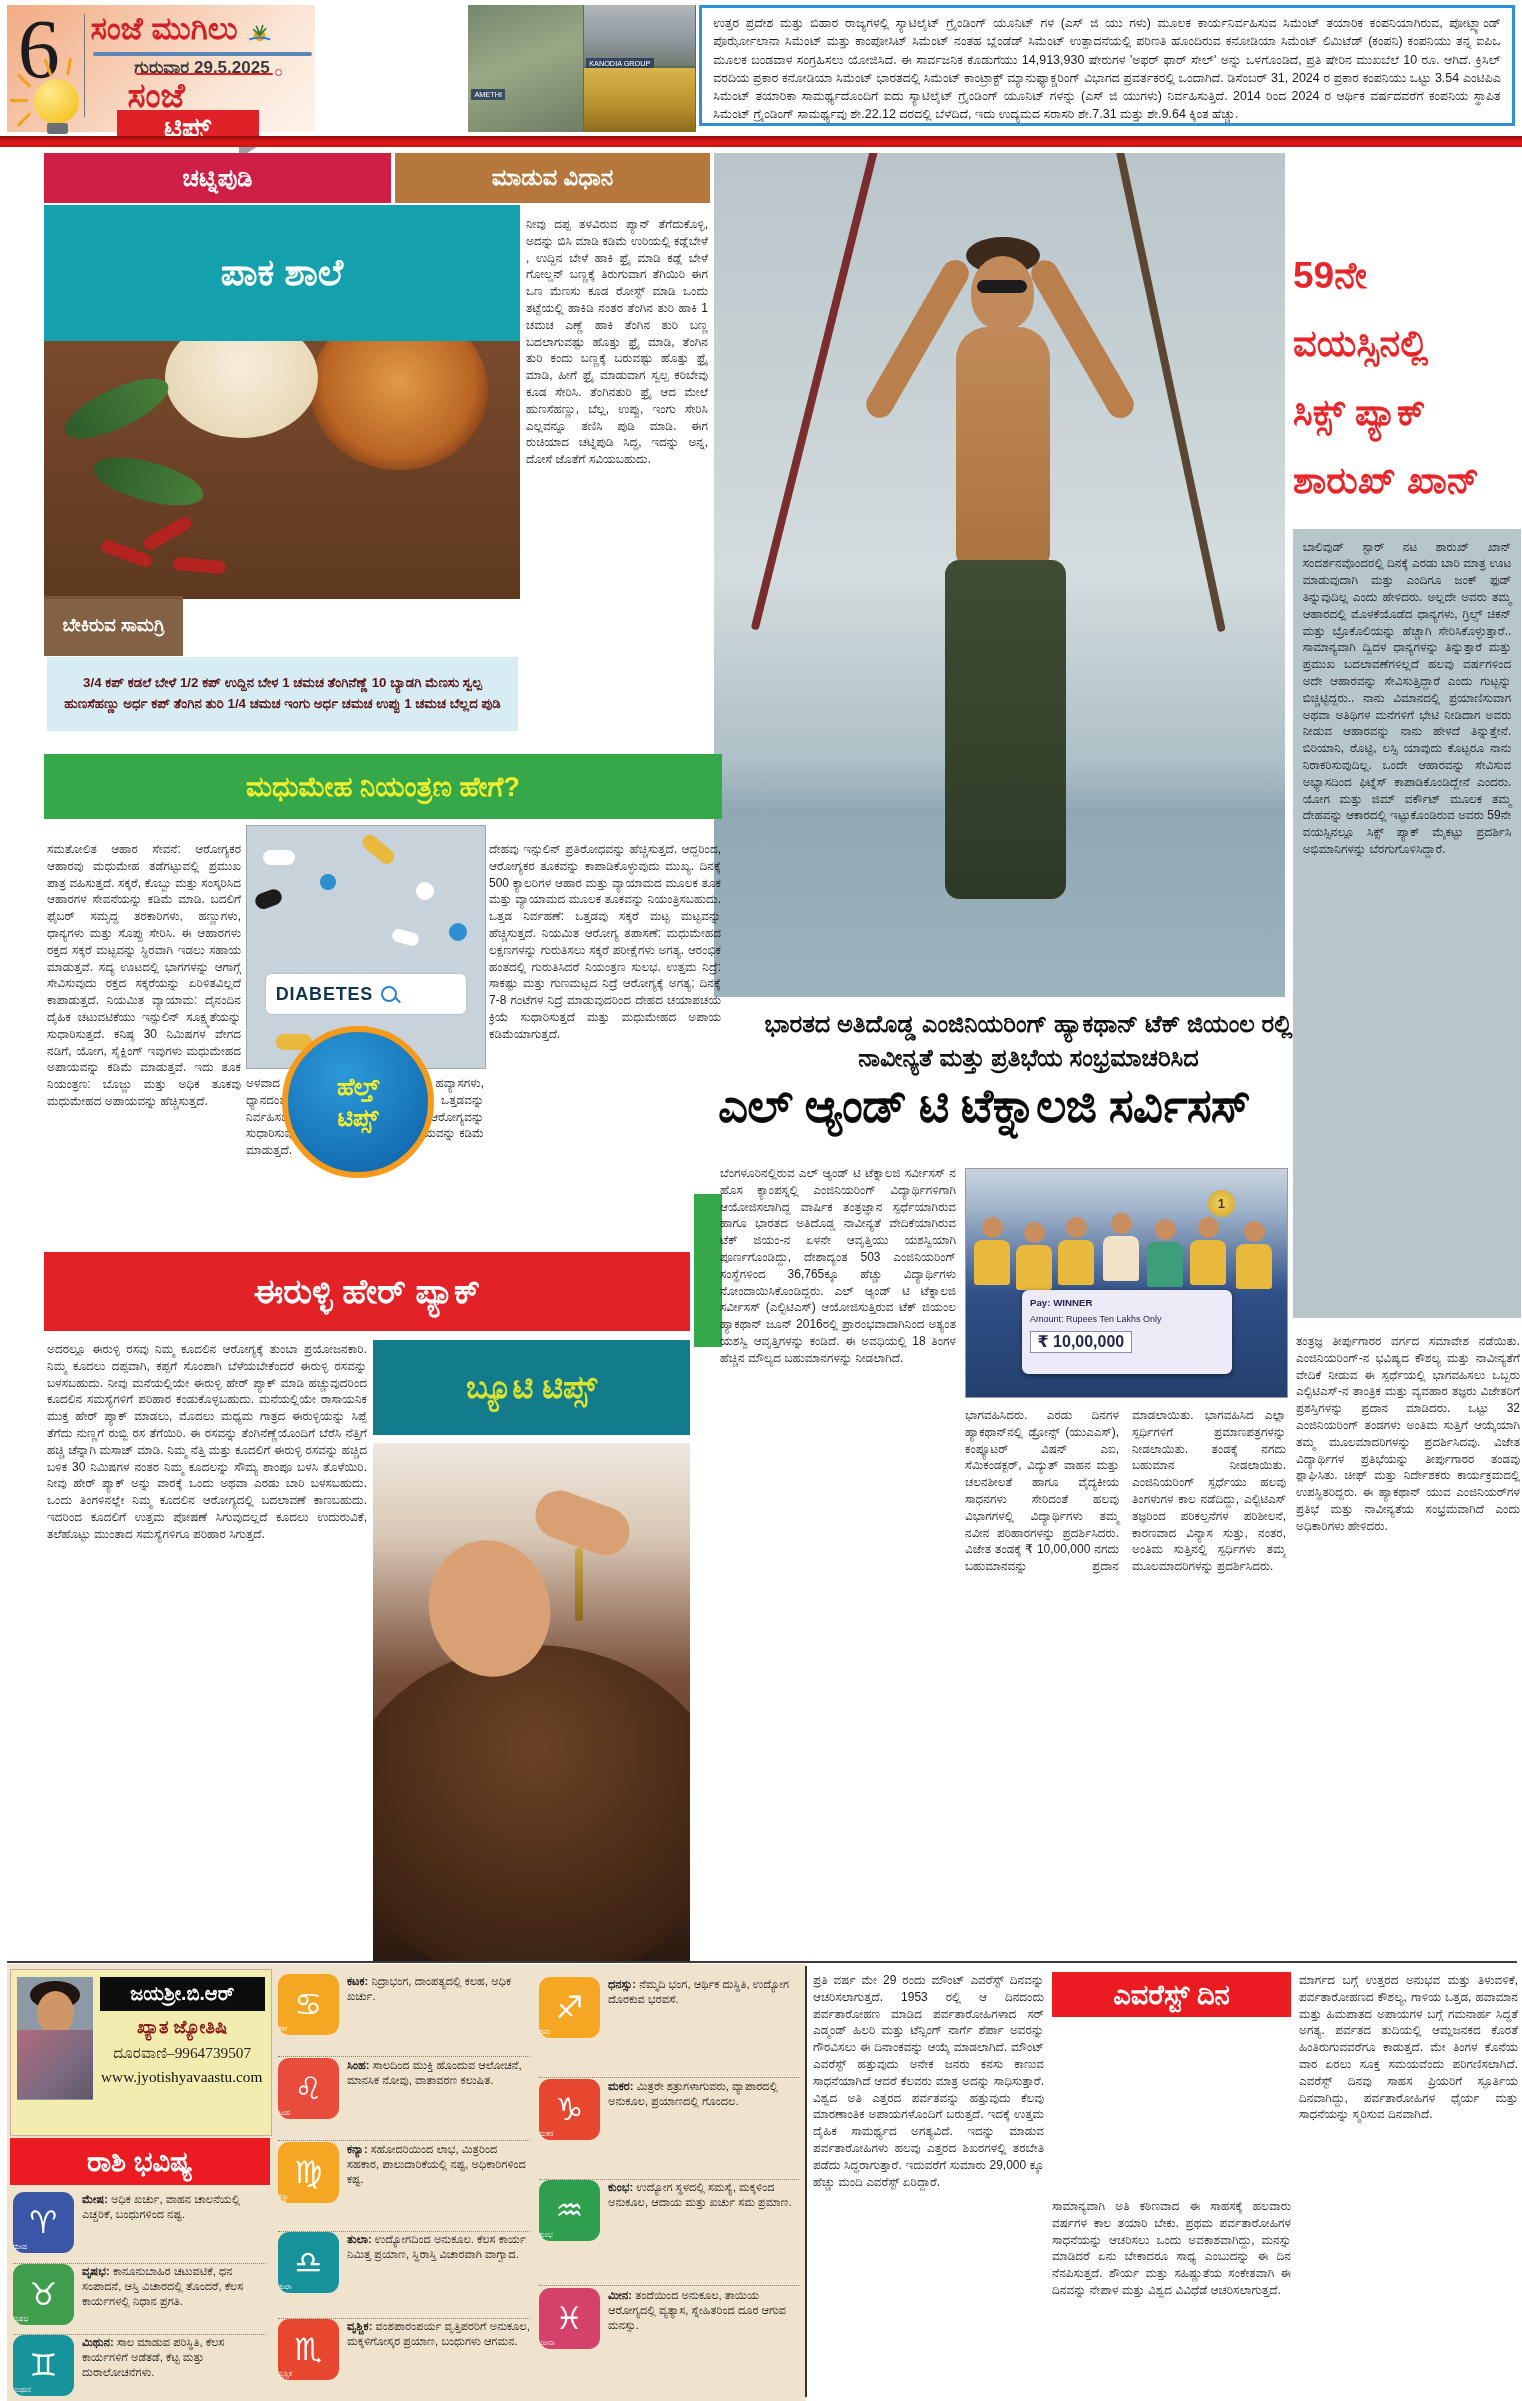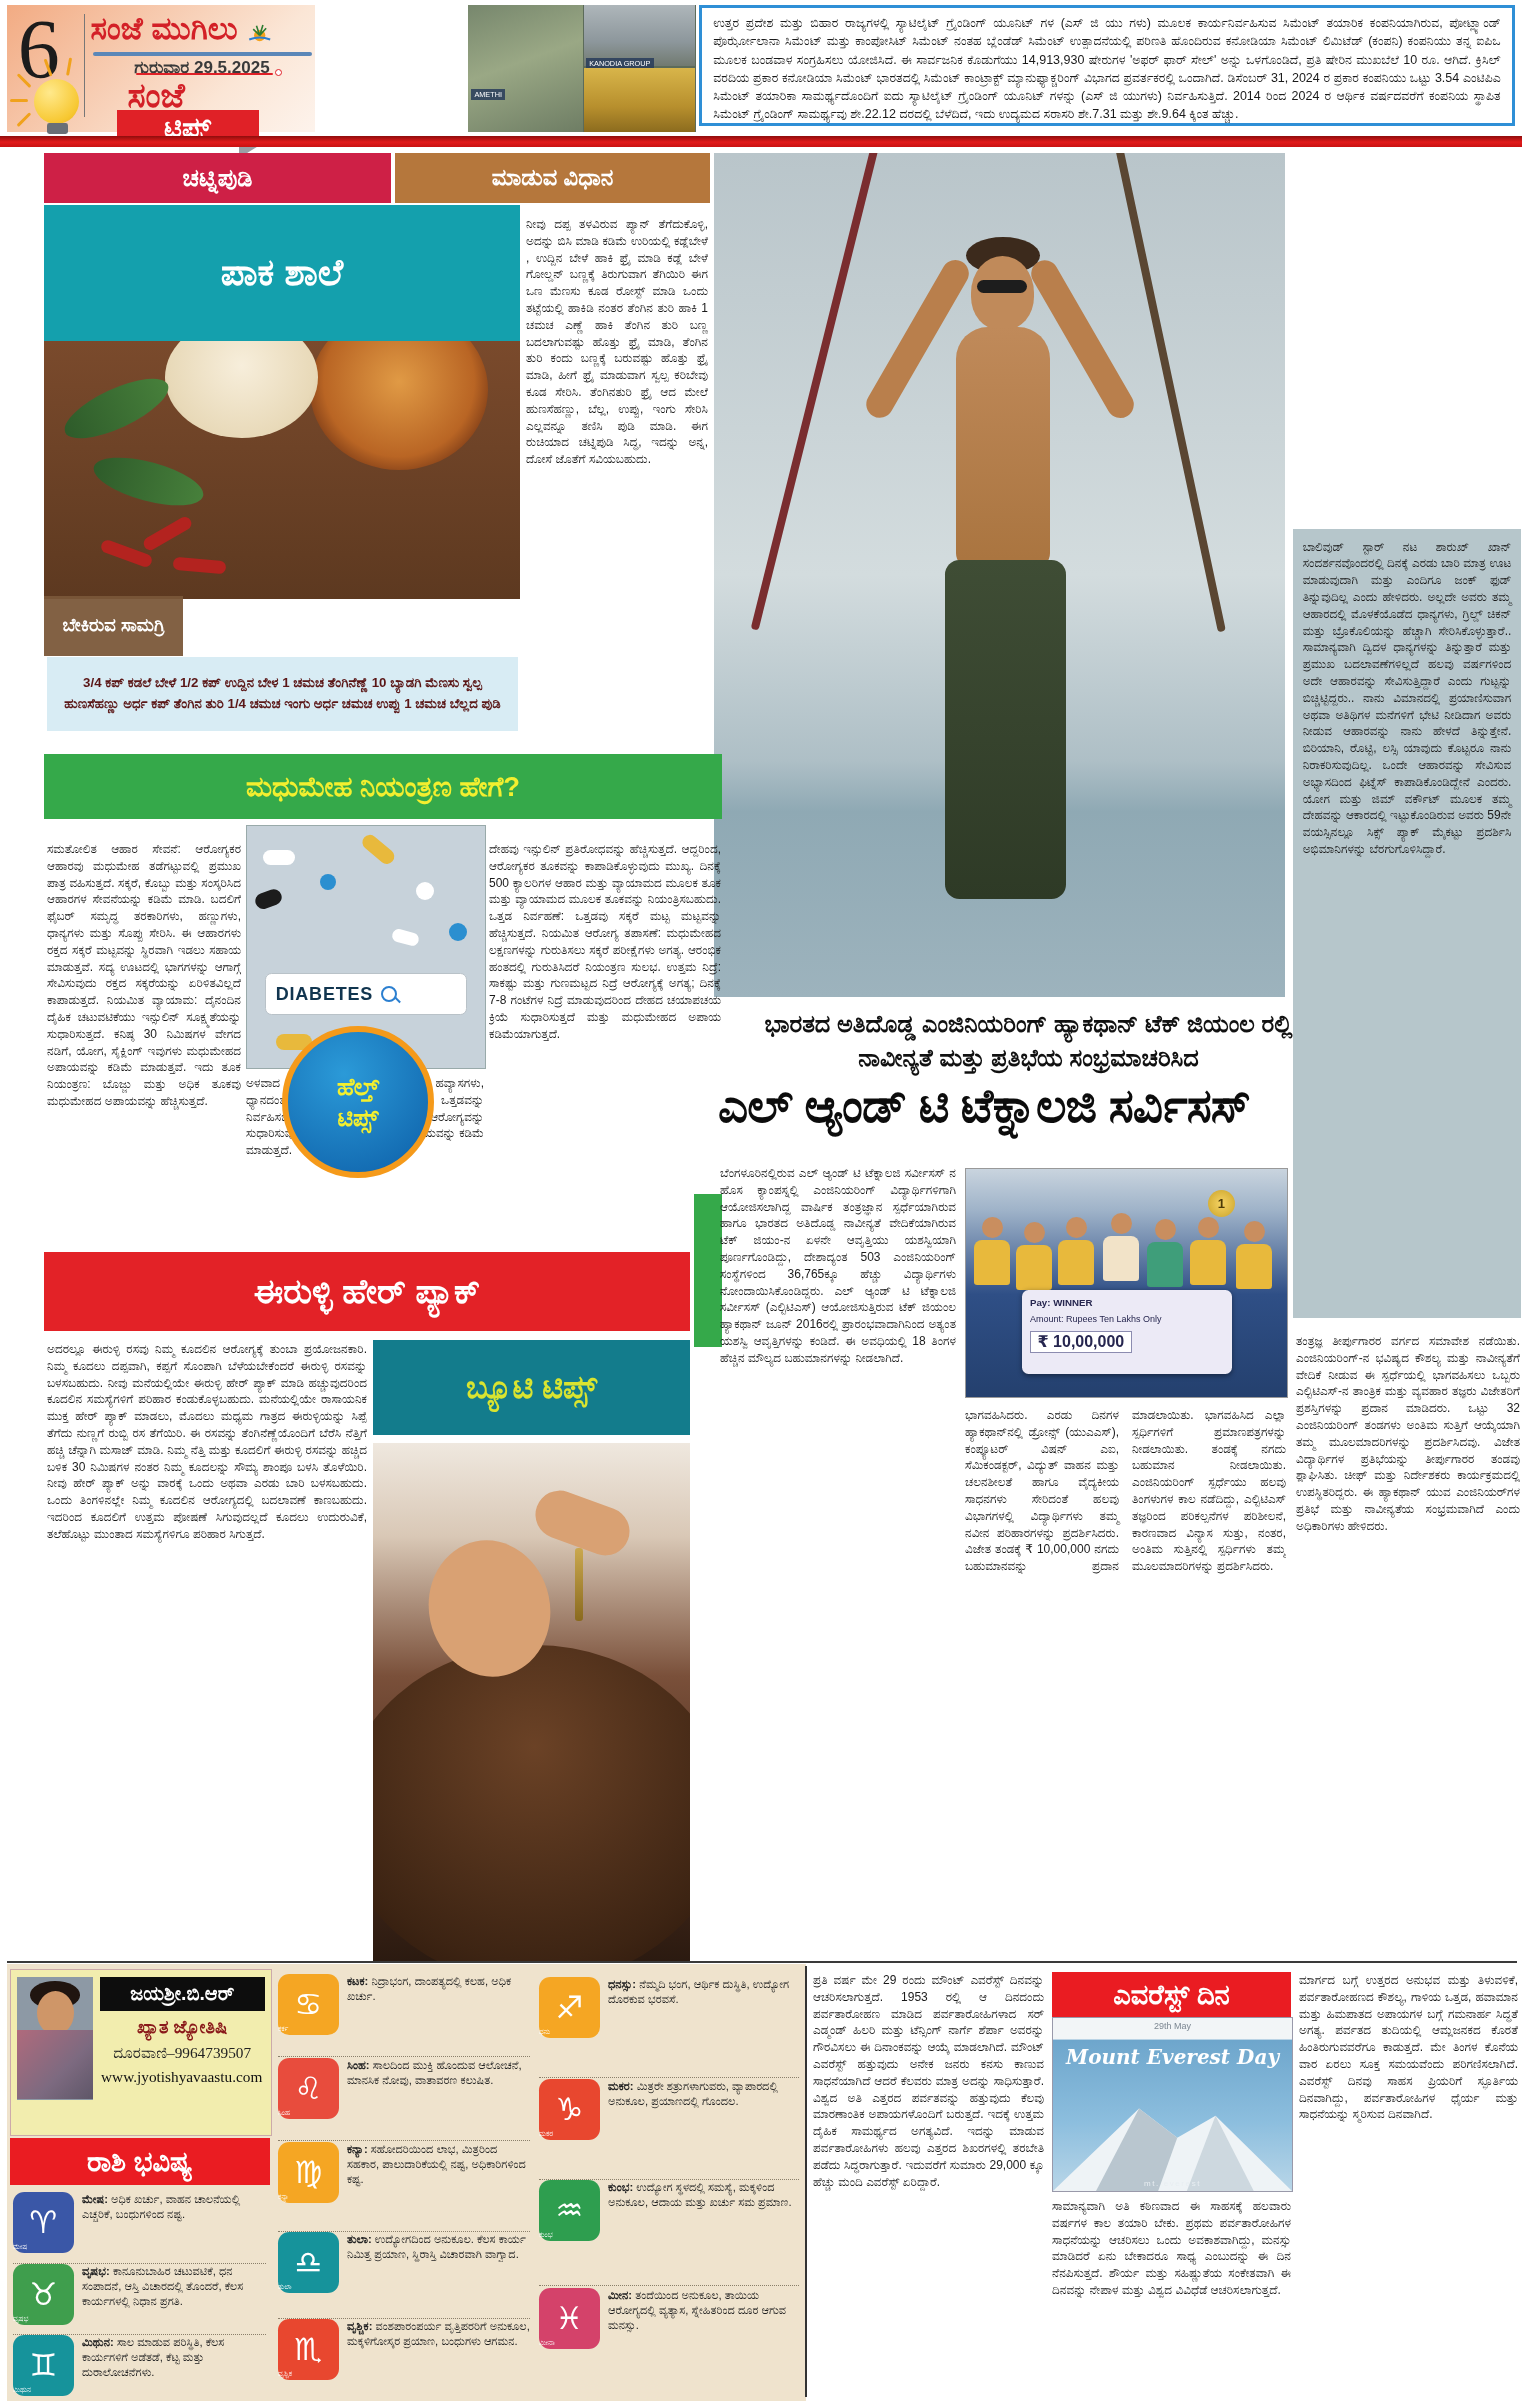--- a/index.html
+++ b/index.html
@@ -198,20 +198,26 @@
     <div class="rope" style="left:97px;top:-16px;background:#7a2d2f;transform:rotate(14deg)"></div>
     <div class="rope" style="left:452px;top:-16px;background:#5a4632;transform:rotate(-12deg)"></div>
     <div class="srk-arm" style="left:190px;top:97px;transform:rotate(30deg)"></div>
     <div class="srk-arm" style="left:355px;top:97px;transform:rotate(-30deg)"></div>
     <div class="srk-hair"></div>
     <div class="srk-head"></div>
     <div class="srk-glass"></div>
     <div class="srk-torso"></div>
     <div class="srk-pants"></div>
   </div>
+  <div class="abs srk-hl">
+    <div>59ನೇ</div>
+    <div>ವಯಸ್ಸಿನಲ್ಲಿ</div>
+    <div>ಸಿಕ್ಸ್ ಪ್ಯಾಕ್</div>
+    <div>ಶಾರುಖ್ ಖಾನ್</div>
+  </div>
   <div class="abs srk-grey bt">ಬಾಲಿವುಡ್ ಸ್ಟಾರ್ ನಟ ಶಾರುಖ್ ಖಾನ್ ಸಂದರ್ಶನವೊಂದರಲ್ಲಿ ದಿನಕ್ಕೆ ಎರಡು ಬಾರಿ ಮಾತ್ರ ಊಟ ಮಾಡುವುದಾಗಿ ಮತ್ತು ಎಂದಿಗೂ ಜಂಕ್ ಫುಡ್ ತಿನ್ನುವುದಿಲ್ಲ ಎಂದು ಹೇಳಿದರು. ಅಲ್ಲದೇ ಅವರು ತಮ್ಮ ಆಹಾರದಲ್ಲಿ ಮೊಳಕೆಯೊಡೆದ ಧಾನ್ಯಗಳು, ಗ್ರಿಲ್ಡ್ ಚಿಕನ್ ಮತ್ತು ಬ್ರೊಕೊಲಿಯನ್ನು ಹೆಚ್ಚಾಗಿ ಸೇರಿಸಿಕೊಳ್ಳುತ್ತಾರೆ.. ಸಾಮಾನ್ಯವಾಗಿ ದ್ವಿದಳ ಧಾನ್ಯಗಳನ್ನು ತಿನ್ನುತ್ತಾರೆ ಮತ್ತು ಪ್ರಮುಖ ಬದಲಾವಣೆಗಳಿಲ್ಲದೆ ಹಲವು ವರ್ಷಗಳಿಂದ ಅದೇ ಆಹಾರವನ್ನು ಸೇವಿಸುತ್ತಿದ್ದಾರೆ ಎಂದು ಗುಟ್ಟನ್ನು ಬಿಚ್ಚಿಟ್ಟಿದ್ದರು.. ನಾನು ವಿಮಾನದಲ್ಲಿ ಪ್ರಯಾಣಿಸುವಾಗ ಅಥವಾ ಅತಿಥಿಗಳ ಮನೆಗಳಿಗೆ ಭೇಟಿ ನೀಡಿದಾಗ ಅವರು ನೀಡುವ ಆಹಾರವನ್ನು ನಾನು ಹೇಳದೆ ತಿನ್ನುತ್ತೇನೆ. ಬಿರಿಯಾನಿ, ರೊಟ್ಟಿ, ಲಸ್ಸಿ ಯಾವುದು ಕೊಟ್ಟರೂ ನಾನು ನಿರಾಕರಿಸುವುದಿಲ್ಲ. ಒಂದೇ ಆಹಾರವನ್ನು ಸೇವಿಸುವ ಅಭ್ಯಾಸದಿಂದ ಫಿಟ್ನೆಸ್ ಕಾಪಾಡಿಕೊಂಡಿದ್ದೇನೆ ಎಂದರು. ಯೋಗ ಮತ್ತು ಜಿಮ್ ವರ್ಕೌಟ್ ಮೂಲಕ ತಮ್ಮ ದೇಹವನ್ನು ಆಕಾರದಲ್ಲಿ ಇಟ್ಟುಕೊಂಡಿರುವ ಅವರು 59ನೇ ವಯಸ್ಸಿನಲ್ಲೂ ಸಿಕ್ಸ್ ಪ್ಯಾಕ್ ಮೈಕಟ್ಟು ಪ್ರದರ್ಶಿಸಿ ಅಭಿಮಾನಿಗಳನ್ನು ಬೆರಗುಗೊಳಿಸಿದ್ದಾರೆ.</div>
 
   <div class="abs dia-bar ctr">ಮಧುಮೇಹ ನಿಯಂತ್ರಣ ಹೇಗೆ?</div>
   <div class="abs bt" style="left:47px;top:841px;width:194px;height:386px">ಸಮತೋಲಿತ ಆಹಾರ ಸೇವನೆ: ಆರೋಗ್ಯಕರ ಆಹಾರವು ಮಧುಮೇಹ ತಡೆಗಟ್ಟುವಲ್ಲಿ ಪ್ರಮುಖ ಪಾತ್ರ ವಹಿಸುತ್ತದೆ. ಸಕ್ಕರೆ, ಕೊಬ್ಬು ಮತ್ತು ಸಂಸ್ಕರಿಸಿದ ಆಹಾರಗಳ ಸೇವನೆಯನ್ನು ಕಡಿಮೆ ಮಾಡಿ. ಬದಲಿಗೆ ಫೈಬರ್ ಸಮೃದ್ಧ ತರಕಾರಿಗಳು, ಹಣ್ಣುಗಳು, ಧಾನ್ಯಗಳು ಮತ್ತು ಸೊಪ್ಪು ಸೇರಿಸಿ. ಈ ಆಹಾರಗಳು ರಕ್ತದ ಸಕ್ಕರೆ ಮಟ್ಟವನ್ನು ಸ್ಥಿರವಾಗಿ ಇಡಲು ಸಹಾಯ ಮಾಡುತ್ತವೆ. ಸದ್ಯ ಊಟದಲ್ಲಿ ಭಾಗಗಳನ್ನು ಆಗಾಗ್ಗೆ ಸೇವಿಸುವುದು ರಕ್ತದ ಸಕ್ಕರೆಯನ್ನು ಏರಿಳಿತವಿಲ್ಲದೆ ಕಾಪಾಡುತ್ತದೆ. ನಿಯಮಿತ ವ್ಯಾಯಾಮ: ದೈನಂದಿನ ದೈಹಿಕ ಚಟುವಟಿಕೆಯು ಇನ್ಸುಲಿನ್ ಸೂಕ್ಷ್ಮತೆಯನ್ನು ಸುಧಾರಿಸುತ್ತದೆ. ಕನಿಷ್ಠ 30 ನಿಮಿಷಗಳ ವೇಗದ ನಡಿಗೆ, ಯೋಗ, ಸೈಕ್ಲಿಂಗ್ ಇವುಗಳು ಮಧುಮೇಹದ ಅಪಾಯವನ್ನು ಕಡಿಮೆ ಮಾಡುತ್ತವೆ. ಇದು ತೂಕ ನಿಯಂತ್ರಣ: ಬೊಜ್ಜು ಮತ್ತು ಅಧಿಕ ತೂಕವು ಮಧುಮೇಹದ ಅಪಾಯವನ್ನು ಹೆಚ್ಚಿಸುತ್ತದೆ.</div>
   <div class="abs dia-img">
     <div class="pill" style="left:16px;top:24px;width:32px;height:14.5px;background:#fff"></div>
     <div class="pill" style="left:73px;top:48px;width:16px;height:16px;border-radius:50%;background:#2b8fd0"></div>
     <div class="pill" style="left:113px;top:16px;width:37px;height:14.5px;background:#e8b93c;transform:rotate(40deg)"></div>
     <div class="pill" style="left:8px;top:65px;width:27.4px;height:16px;background:#1c1c1c;transform:rotate(-20deg)"></div>
     <div class="pill" style="left:169px;top:56px;width:18px;height:18px;border-radius:50%;background:#fff"></div>
@@ -391,27 +397,17 @@
         <span class="zsym">♓</span>
         <span class="zlbl">ಮೀನಾ</span>
       </div>
     <div class="ztxt"><span class="zname">ಮೀನ:</span> <span>ತಂದೆಯಿಂದ ಅನುಕೂಲ, ತಾಯಿಯ ಆರೋಗ್ಯದಲ್ಲಿ ವ್ಯತ್ಯಾಸ, ಸ್ನೇಹಿತರಿಂದ ದೂರ ಆಗುವ ಮನಸ್ಸು.</span></div>
   </div>
 
   <div class="abs vrule"></div>
 
   <div class="abs bt" style="left:813px;top:1972px;width:231px;height:424px">ಪ್ರತಿ ವರ್ಷ ಮೇ 29 ರಂದು ಮೌಂಟ್ ಎವರೆಸ್ಟ್ ದಿನವನ್ನು ಆಚರಿಸಲಾಗುತ್ತದೆ. 1953 ರಲ್ಲಿ ಆ ದಿನದಂದು ಪರ್ವತಾರೋಹಣ ಮಾಡಿದ ಪರ್ವತಾರೋಹಿಗಳಾದ ಸರ್ ಎಡ್ಮಂಡ್ ಹಿಲರಿ ಮತ್ತು ಟೆನ್ಸಿಂಗ್ ನಾರ್ಗೆ ಶೆರ್ಪಾ ಅವರನ್ನು ಗೌರವಿಸಲು ಈ ದಿನಾಂಕವನ್ನು ಆಯ್ಕೆ ಮಾಡಲಾಗಿದೆ. ಮೌಂಟ್ ಎವರೆಸ್ಟ್ ಹತ್ತುವುದು ಅನೇಕ ಜನರು ಕನಸು ಕಾಣುವ ಸಾಧನೆಯಾಗಿದೆ ಆದರೆ ಕೆಲವರು ಮಾತ್ರ ಅದನ್ನು ಸಾಧಿಸುತ್ತಾರೆ. ವಿಶ್ವದ ಅತಿ ಎತ್ತರದ ಪರ್ವತವನ್ನು ಹತ್ತುವುದು ಕೆಲವು ಮಾರಣಾಂತಿಕ ಅಪಾಯಗಳೊಂದಿಗೆ ಬರುತ್ತದೆ. ಇದಕ್ಕೆ ಉತ್ತಮ ದೈಹಿಕ ಸಾಮರ್ಥ್ಯದ ಅಗತ್ಯವಿದೆ. ಇದನ್ನು ಮಾಡುವ ಪರ್ವತಾರೋಹಿಗಳು ಹಲವು ಎತ್ತರದ ಶಿಖರಗಳಲ್ಲಿ ತರಬೇತಿ ಪಡೆದು ಸಿದ್ಧರಾಗುತ್ತಾರೆ. ಇದುವರೆಗೆ ಸುಮಾರು 29,000 ಕ್ಕೂ ಹೆಚ್ಚು ಮಂದಿ ಎವರೆಸ್ಟ್ ಏರಿದ್ದಾರೆ.</div>
   <div class="abs ev-bar ctr">ಎವರೆಸ್ಟ್ ದಿನ</div>
-  <div class="abs ev-img">
-    <div class="ev-date">29th May</div>
-    <div class="ev-title">Mount Everest Day</div>
-    <svg width="239" height="97" viewBox="0 0 100 40" preserveAspectRatio="none" style="position:absolute;left:0;bottom:0">
-      <polygon points="0,40 36,6 52,18 68,9 100,40" fill="#eef3f6"></polygon>
-      <polygon points="36,6 52,18 44,40 18,40" fill="#b9c6cf"></polygon>
-      <polygon points="68,9 84,40 56,40" fill="#cdd8df"></polygon>
-    </svg>
-    <div class="ev-cap">mt. everest</div>
-  </div>
   <div class="abs bt" style="left:1052px;top:2198px;width:239px;height:199px">ಸಾಮಾನ್ಯವಾಗಿ ಅತಿ ಕಠಿಣವಾದ ಈ ಸಾಹಸಕ್ಕೆ ಹಲವಾರು ವರ್ಷಗಳ ಕಾಲ ತಯಾರಿ ಬೇಕು. ಪ್ರಥಮ ಪರ್ವತಾರೋಹಿಗಳ ಸಾಧನೆಯನ್ನು ಆಚರಿಸಲು ಒಂದು ಅವಕಾಶವಾಗಿದ್ದು, ಮನಸ್ಸು ಮಾಡಿದರೆ ಏನು ಬೇಕಾದರೂ ಸಾಧ್ಯ ಎಂಬುದನ್ನು ಈ ದಿನ ನೆನಪಿಸುತ್ತದೆ. ಶೌರ್ಯ ಮತ್ತು ಸಹಿಷ್ಣುತೆಯ ಸಂಕೇತವಾಗಿ ಈ ದಿನವನ್ನು ನೇಪಾಳ ಮತ್ತು ವಿಶ್ವದ ವಿವಿಧೆಡೆ ಆಚರಿಸಲಾಗುತ್ತದೆ.</div>
   <div class="abs bt" style="left:1299px;top:1972px;width:219px;height:424px">ಮಾರ್ಗದ ಬಗ್ಗೆ ಉತ್ತರದ ಅನುಭವ ಮತ್ತು ತಿಳುವಳಿಕೆ, ಪರ್ವತಾರೋಹಣದ ಕೌಶಲ್ಯ, ಗಾಳಿಯ ಒತ್ತಡ, ಹವಾಮಾನ ಮತ್ತು ಹಿಮಪಾತದ ಅಪಾಯಗಳ ಬಗ್ಗೆ ಗಮನಾರ್ಹ ಸಿದ್ಧತೆ ಅಗತ್ಯ. ಪರ್ವತದ ತುದಿಯಲ್ಲಿ ಆಮ್ಲಜನಕದ ಕೊರತೆ ಹಿಂತಿರುಗುವವರೆಗೂ ಕಾಡುತ್ತದೆ. ಮೇ ತಿಂಗಳ ಕೊನೆಯ ವಾರ ಏರಲು ಸೂಕ್ತ ಸಮಯವೆಂದು ಪರಿಗಣಿಸಲಾಗಿದೆ. ಎವರೆಸ್ಟ್ ದಿನವು ಸಾಹಸ ಪ್ರಿಯರಿಗೆ ಸ್ಫೂರ್ತಿಯ ದಿನವಾಗಿದ್ದು, ಪರ್ವತಾರೋಹಿಗಳ ಧೈರ್ಯ ಮತ್ತು ಸಾಧನೆಯನ್ನು ಸ್ಮರಿಸುವ ದಿನವಾಗಿದೆ.</div>
 
 </div>
 
 
 </body></html>

